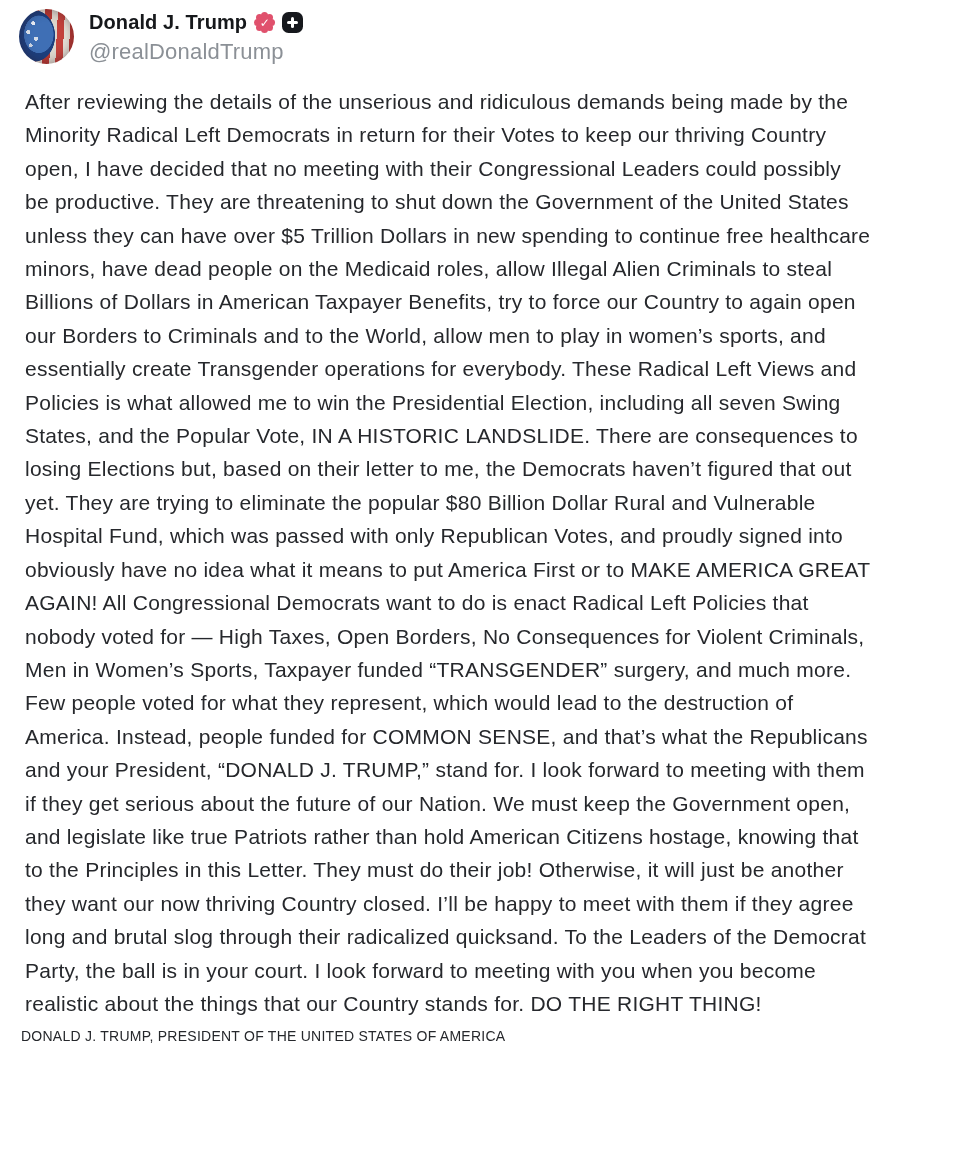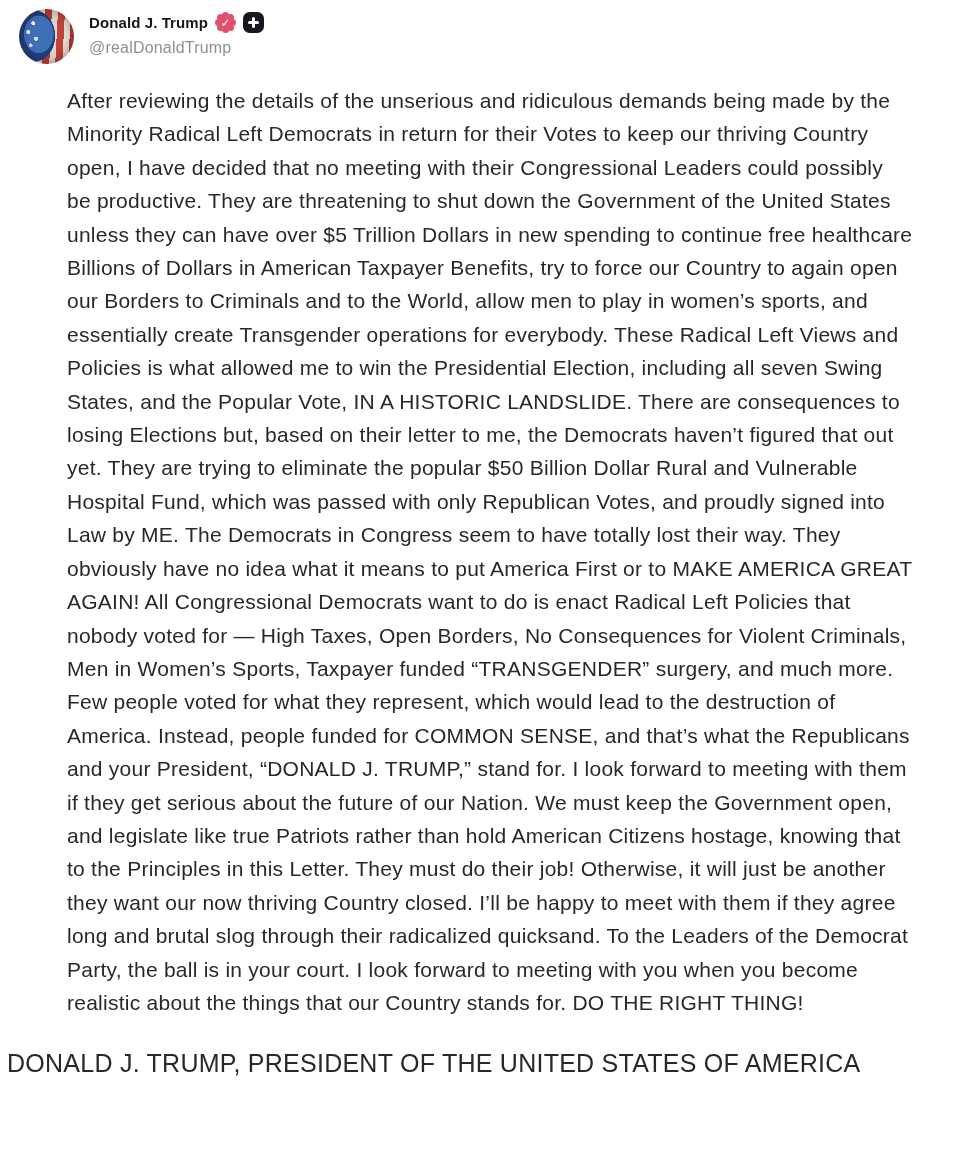--- a/index.html
+++ b/index.html
@@ -33,21 +33,21 @@
       radial-gradient(circle 2px at 31% 54%, #d6deea 98%, transparent),
       radial-gradient(circle 2px at 21% 66%, #ccd5e3 98%, transparent),
       radial-gradient(ellipse 15px 19px at 36% 46%, #3f6fb5 97%, transparent),
       radial-gradient(ellipse 21px 26px at 28% 49%, #1d3f7e 97%, transparent),
       repeating-linear-gradient(93deg, #b63832 0 7px, #ddd7cd 7px 13px, #c4423c 13px 20px, #e6e0d6 20px 26px);
     box-shadow: inset 0 0 11px rgba(45, 22, 30, 0.45);
   }
   .id-block { margin-left: 15px; padding-top: 1px; }
   .name-row { display: flex; align-items: center; gap: 7px; height: 25px; }
   .display-name {
-    font-size: 15px;
+    font-size: 20px;
     font-weight: 700;
     color: #16181b;
     letter-spacing: 0.1px;
     white-space: nowrap;
   }
   .badge { position: relative; width: 21px; height: 21px; flex: 0 0 21px; }
   .seal::before {
     content: "";
     position: absolute;
     left: 3px; top: 3px;
@@ -82,43 +82,41 @@
   .plusb::before, .plusb::after {
     content: "";
     position: absolute;
     background: #ffffff;
     border-radius: 1.5px;
   }
   .plusb::before { left: 5px;  top: 9.1px; width: 11px; height: 2.8px; }
   .plusb::after  { left: 9.1px; top: 5px;  width: 2.8px; height: 11px; }
   .handle {
     margin-top: 4px;
-    font-size: 16px;
+    font-size: 22px;
     color: #8b9096;
     letter-spacing: 0.2px;
     white-space: nowrap;
   }
 
   
   .post-body {
     margin-top: 20px;
     padding-left: 25px;
   }
   .body-line {
     font-size: 21px;
     line-height: 33.4px;
     color: #26282c;
     letter-spacing: 0.25px;
     white-space: nowrap;
-    margin-left: 42px;
   }
   .signature {
-    margin-top: 28px;
-    padding-left: 7px;
-    font-size: 25px;
+    padding-left: 21px;
+    font-size: 14px;
     line-height: 33px;
     color: #26282c;
     letter-spacing: 0.25px;
     white-space: nowrap;
   }
 </style>
 </head>
 <body>
 
 <div class="post">
@@ -136,29 +134,29 @@
       <div class="handle">@realDonaldTrump</div>
     </div>
   </header>
 
   <main class="post-body">
       <div class="body-line">After reviewing the details of the unserious and ridiculous demands being made by the</div>
       <div class="body-line">Minority Radical Left Democrats in return for their Votes to keep our thriving Country</div>
       <div class="body-line">open, I have decided that no meeting with their Congressional Leaders could possibly</div>
       <div class="body-line">be productive. They are threatening to shut down the Government of the United States</div>
       <div class="body-line">unless they can have over $5 Trillion Dollars in new spending to continue free healthcare</div>
+      <div class="body-line">minors, have dead people on the Medicaid roles, allow Illegal Alien Criminals to steal</div>
       <div class="body-line">Billions of Dollars in American Taxpayer Benefits, try to force our Country to again open</div>
       <div class="body-line">our Borders to Criminals and to the World, allow men to play in women’s sports, and</div>
       <div class="body-line">essentially create Transgender operations for everybody. These Radical Left Views and</div>
       <div class="body-line">Policies is what allowed me to win the Presidential Election, including all seven Swing</div>
       <div class="body-line">States, and the Popular Vote, IN A HISTORIC LANDSLIDE. There are consequences to</div>
       <div class="body-line">losing Elections but, based on their letter to me, the Democrats haven’t figured that out</div>
-      <div class="body-line">yet. They are trying to eliminate the popular $50 Billion Dollar Rural and Vulnerable</div>
+      <div class="body-line">yet. They are trying to eliminate the popular $80 Billion Dollar Rural and Vulnerable</div>
       <div class="body-line">Hospital Fund, which was passed with only Republican Votes, and proudly signed into</div>
-      <div class="body-line">Law by ME. The Democrats in Congress seem to have totally lost their way. They</div>
       <div class="body-line">obviously have no idea what it means to put America First or to MAKE AMERICA GREAT</div>
       <div class="body-line">AGAIN! All Congressional Democrats want to do is enact Radical Left Policies that</div>
       <div class="body-line">nobody voted for — High Taxes, Open Borders, No Consequences for Violent Criminals,</div>
       <div class="body-line">Men in Women’s Sports, Taxpayer funded “TRANSGENDER” surgery, and much more.</div>
       <div class="body-line">Few people voted for what they represent, which would lead to the destruction of</div>
       <div class="body-line">America. Instead, people funded for COMMON SENSE, and that’s what the Republicans</div>
       <div class="body-line">and your President, “DONALD J. TRUMP,” stand for. I look forward to meeting with them</div>
       <div class="body-line">if they get serious about the future of our Nation. We must keep the Government open,</div>
       <div class="body-line">and legislate like true Patriots rather than hold American Citizens hostage, knowing that</div>
       <div class="body-line">to the Principles in this Letter. They must do their job! Otherwise, it will just be another</div>

